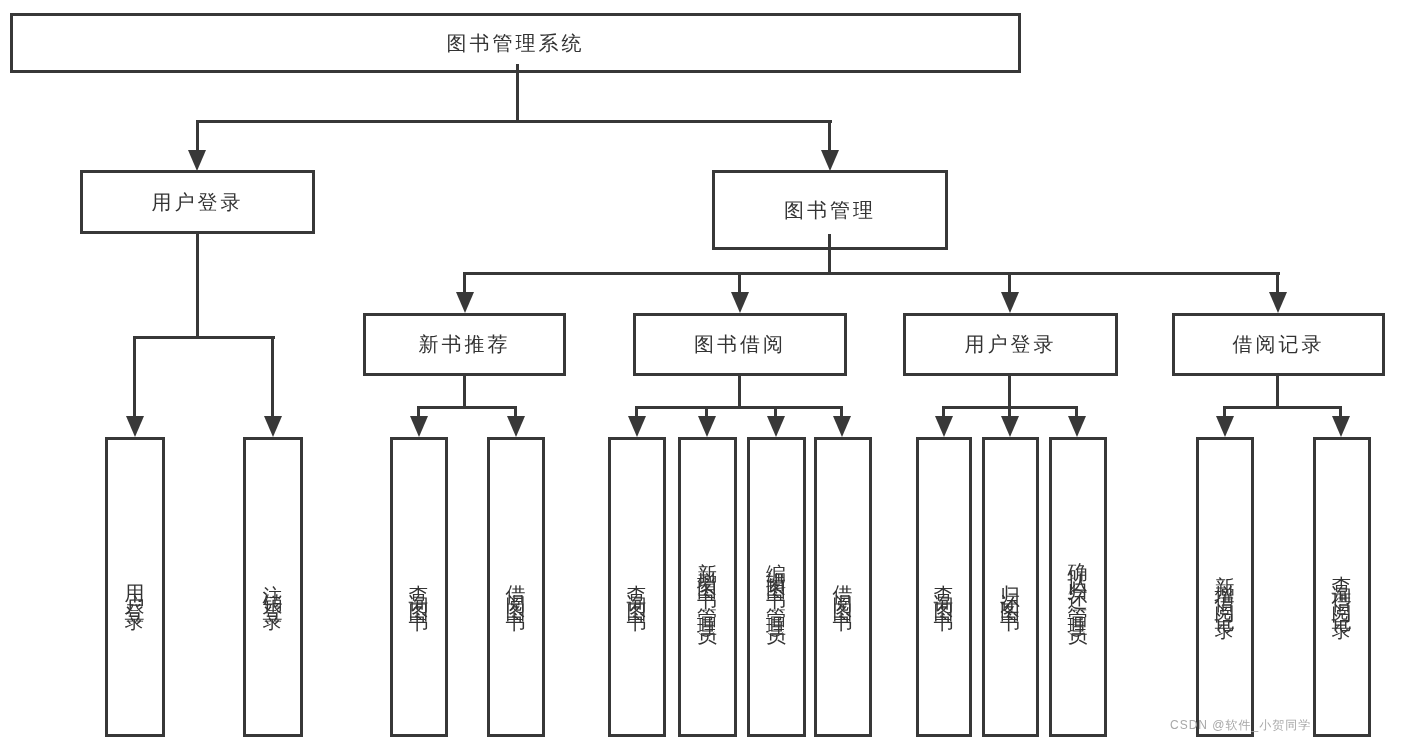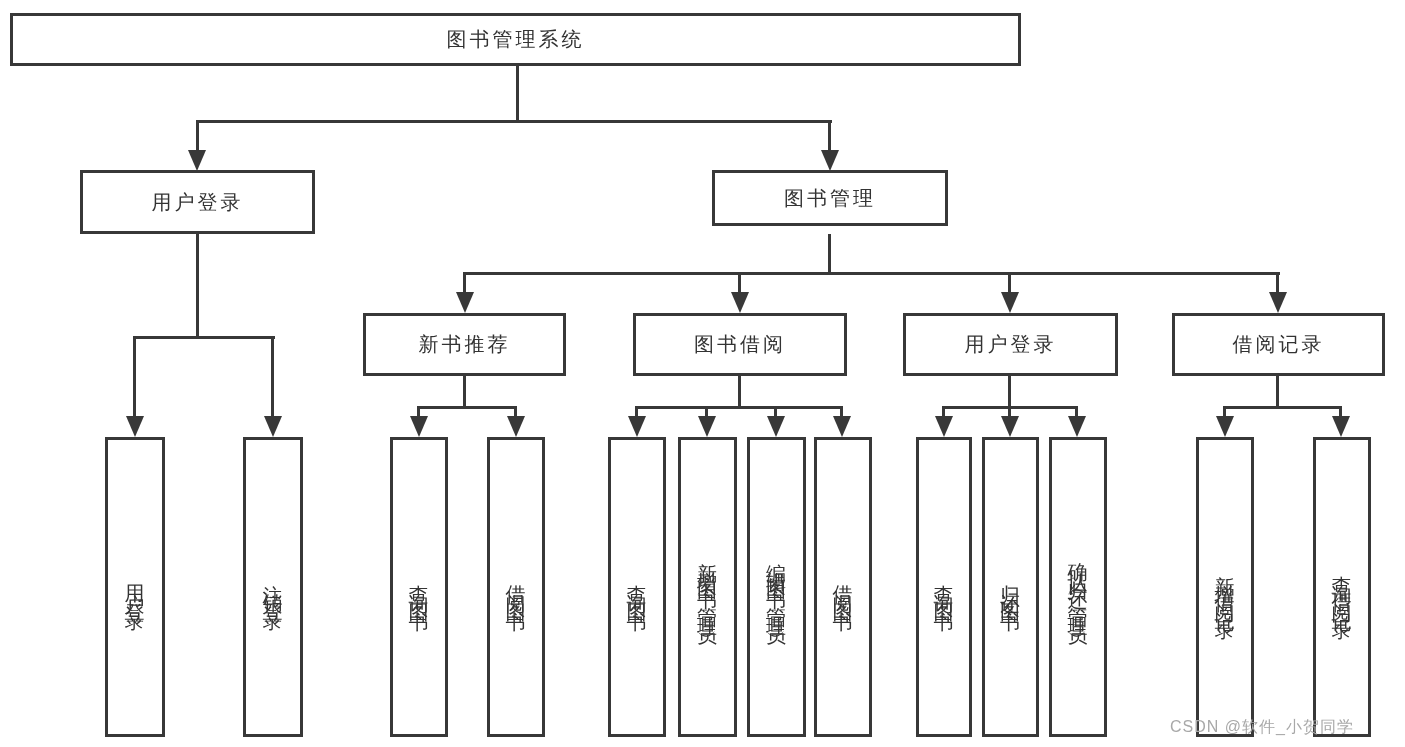--- a/index.html
+++ b/index.html
@@ -26,40 +26,40 @@
   }
   .hline { position:absolute; height:3px; background:var(--line,#383838); }
   .vline { position:absolute; width:3px;  background:var(--line,#383838); }
   .arrow {
     position:absolute; width:0; height:0;
     border-left:9px solid transparent; border-right:9px solid transparent;
     border-top:21px solid var(--line,#383838);
   }
   .watermark {
     position:absolute; left:1170px; top:717px;
-    font-size:16px; letter-spacing:1px;
+    font-size:12px; letter-spacing:1px;
     color:var(--watermark,#a8a8a8); white-space:nowrap;
   }
 </style>
 </head>
 <body>
 
 <div id="stage">
 
-  <div class="box" style="left:10px; top:13px; width:1011px; height:53px;">图书管理系统</div>
+  <div class="box" style="left:10px; top:13px; width:1011px; height:60px;">图书管理系统</div>
 
   <div class="vline" style="left:516px; top:64px; height:59px;"></div>
   <div class="hline" style="left:196px; top:120px; width:636px;"></div>
   <div class="vline" style="left:196px; top:120px; height:32px;"></div>
   <div class="arrow" style="left:188px; top:150px;"></div>
   <div class="vline" style="left:828px; top:120px; height:32px;"></div>
   <div class="arrow" style="left:821px; top:150px;"></div>
 
   <div class="box" style="left:80px; top:170px; width:235px; height:64px;">用户登录</div>
-  <div class="box" style="left:712px; top:170px; width:236px; height:56px;text-align:right;">图书管理</div>
+  <div class="box" style="left:712px; top:170px; width:236px; height:80px;text-align:right;">图书管理</div>
 
   <div class="vline" style="left:196px; top:234px; height:102px;"></div>
   <div class="hline" style="left:133px; top:336px; width:142px;"></div>
   <div class="vline" style="left:133px; top:336px; height:82px;"></div>
   <div class="arrow" style="left:126px; top:416px;"></div>
   <div class="vline" style="left:271px; top:336px; height:82px;"></div>
   <div class="arrow" style="left:264px; top:416px;"></div>
 
   <div class="vline" style="left:828px; top:234px; height:38px;"></div>
   <div class="hline" style="left:463px; top:272px; width:817px;"></div>

